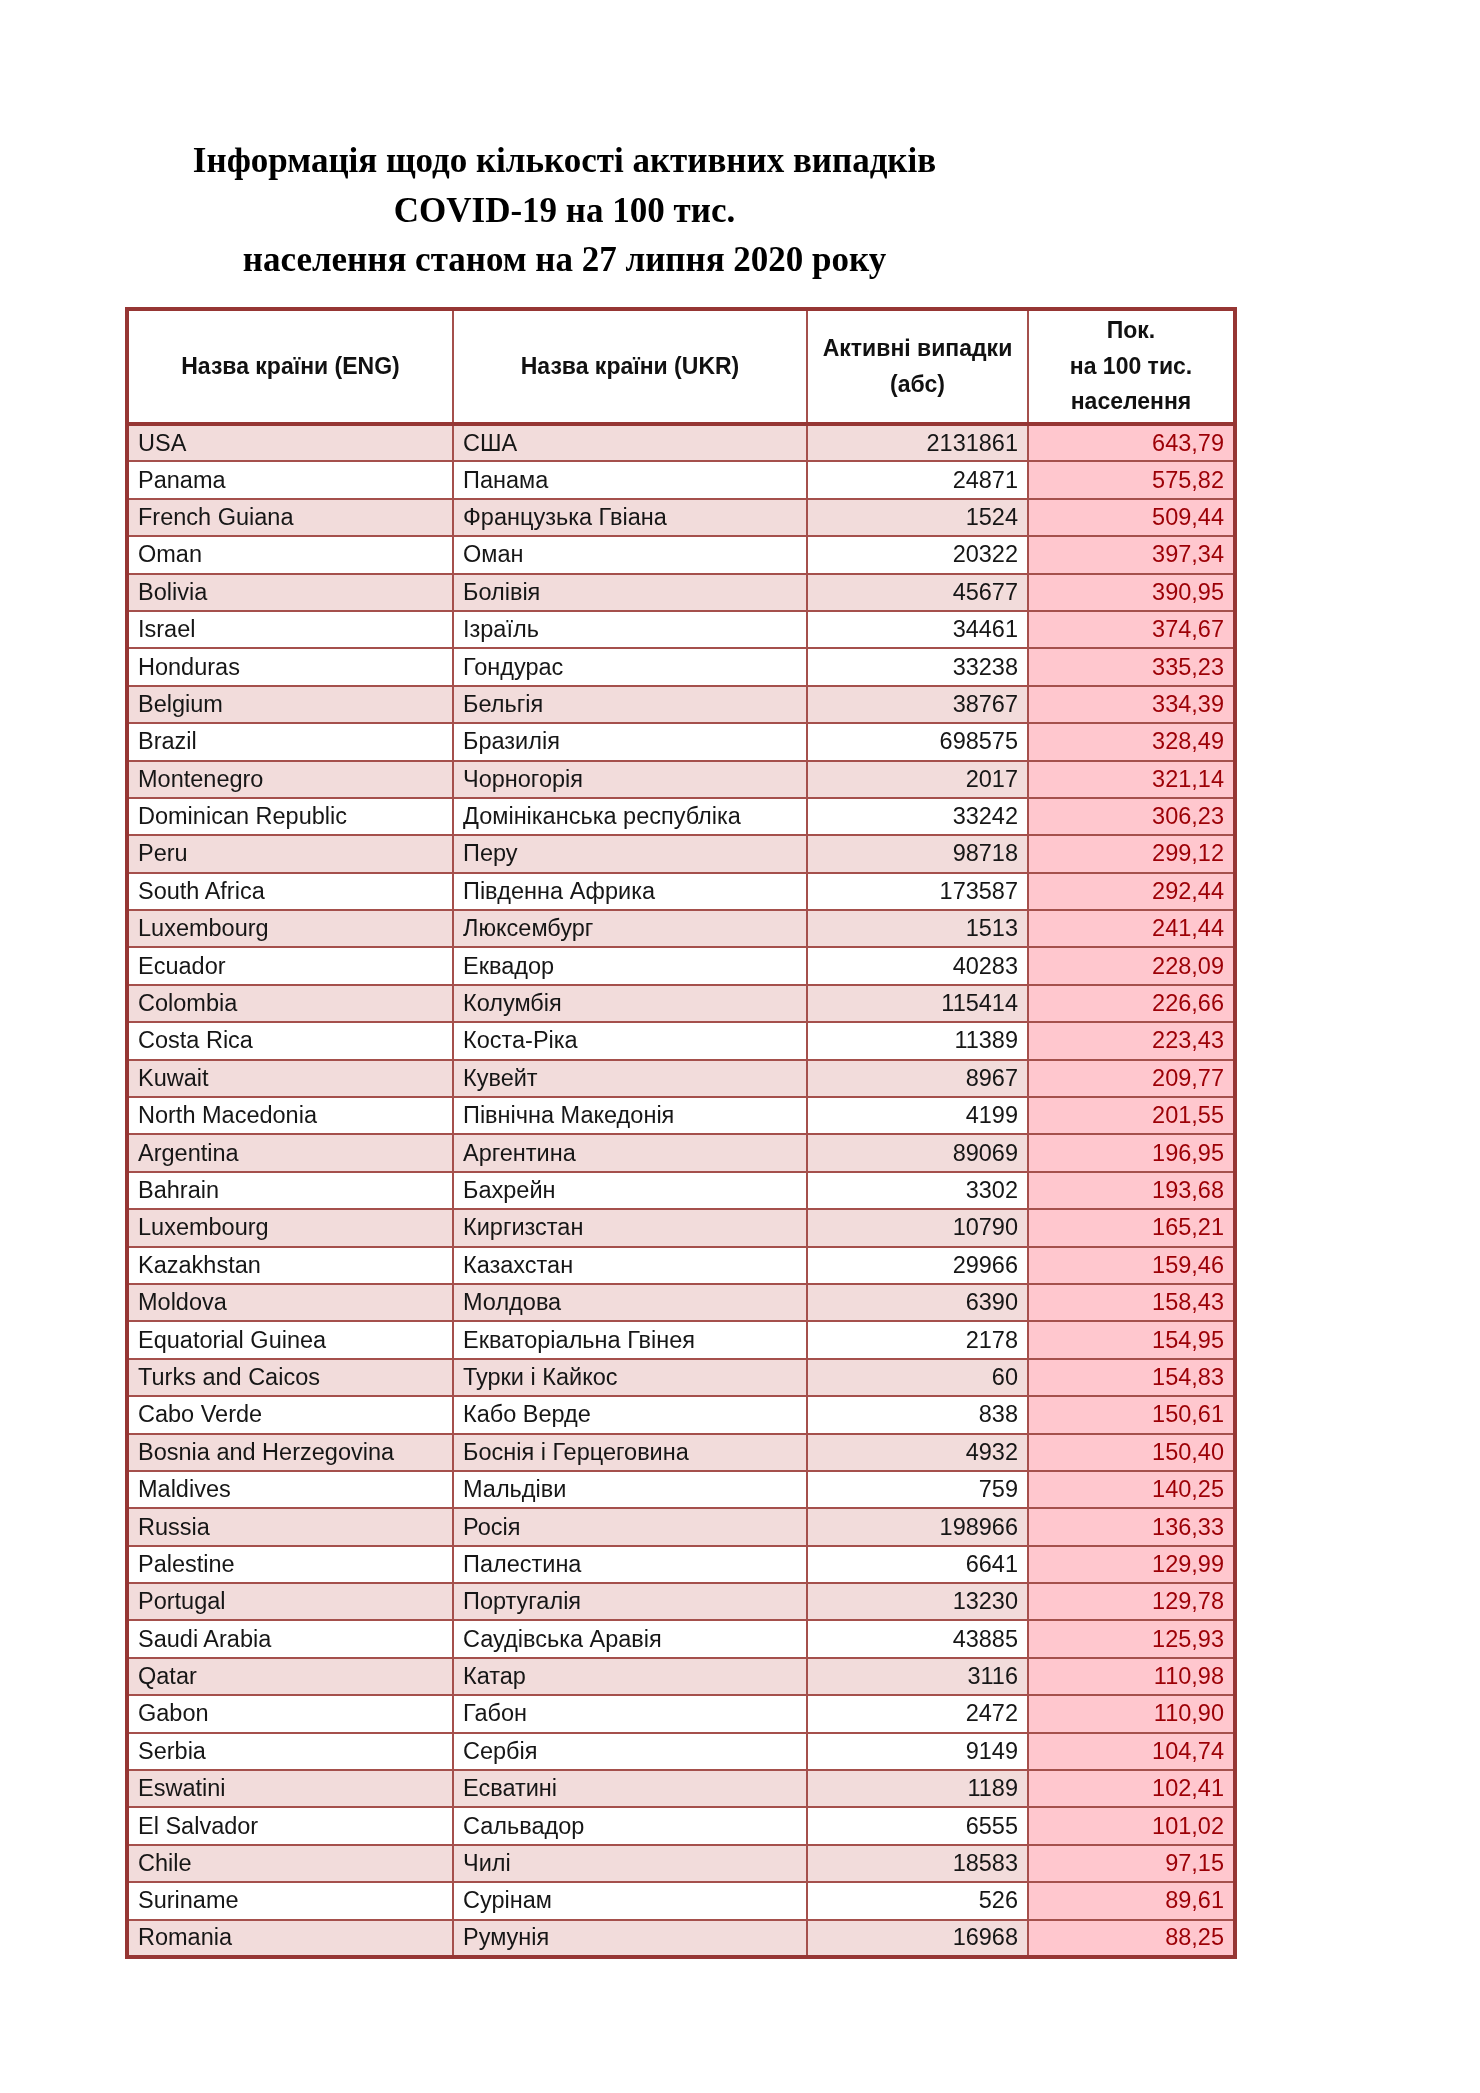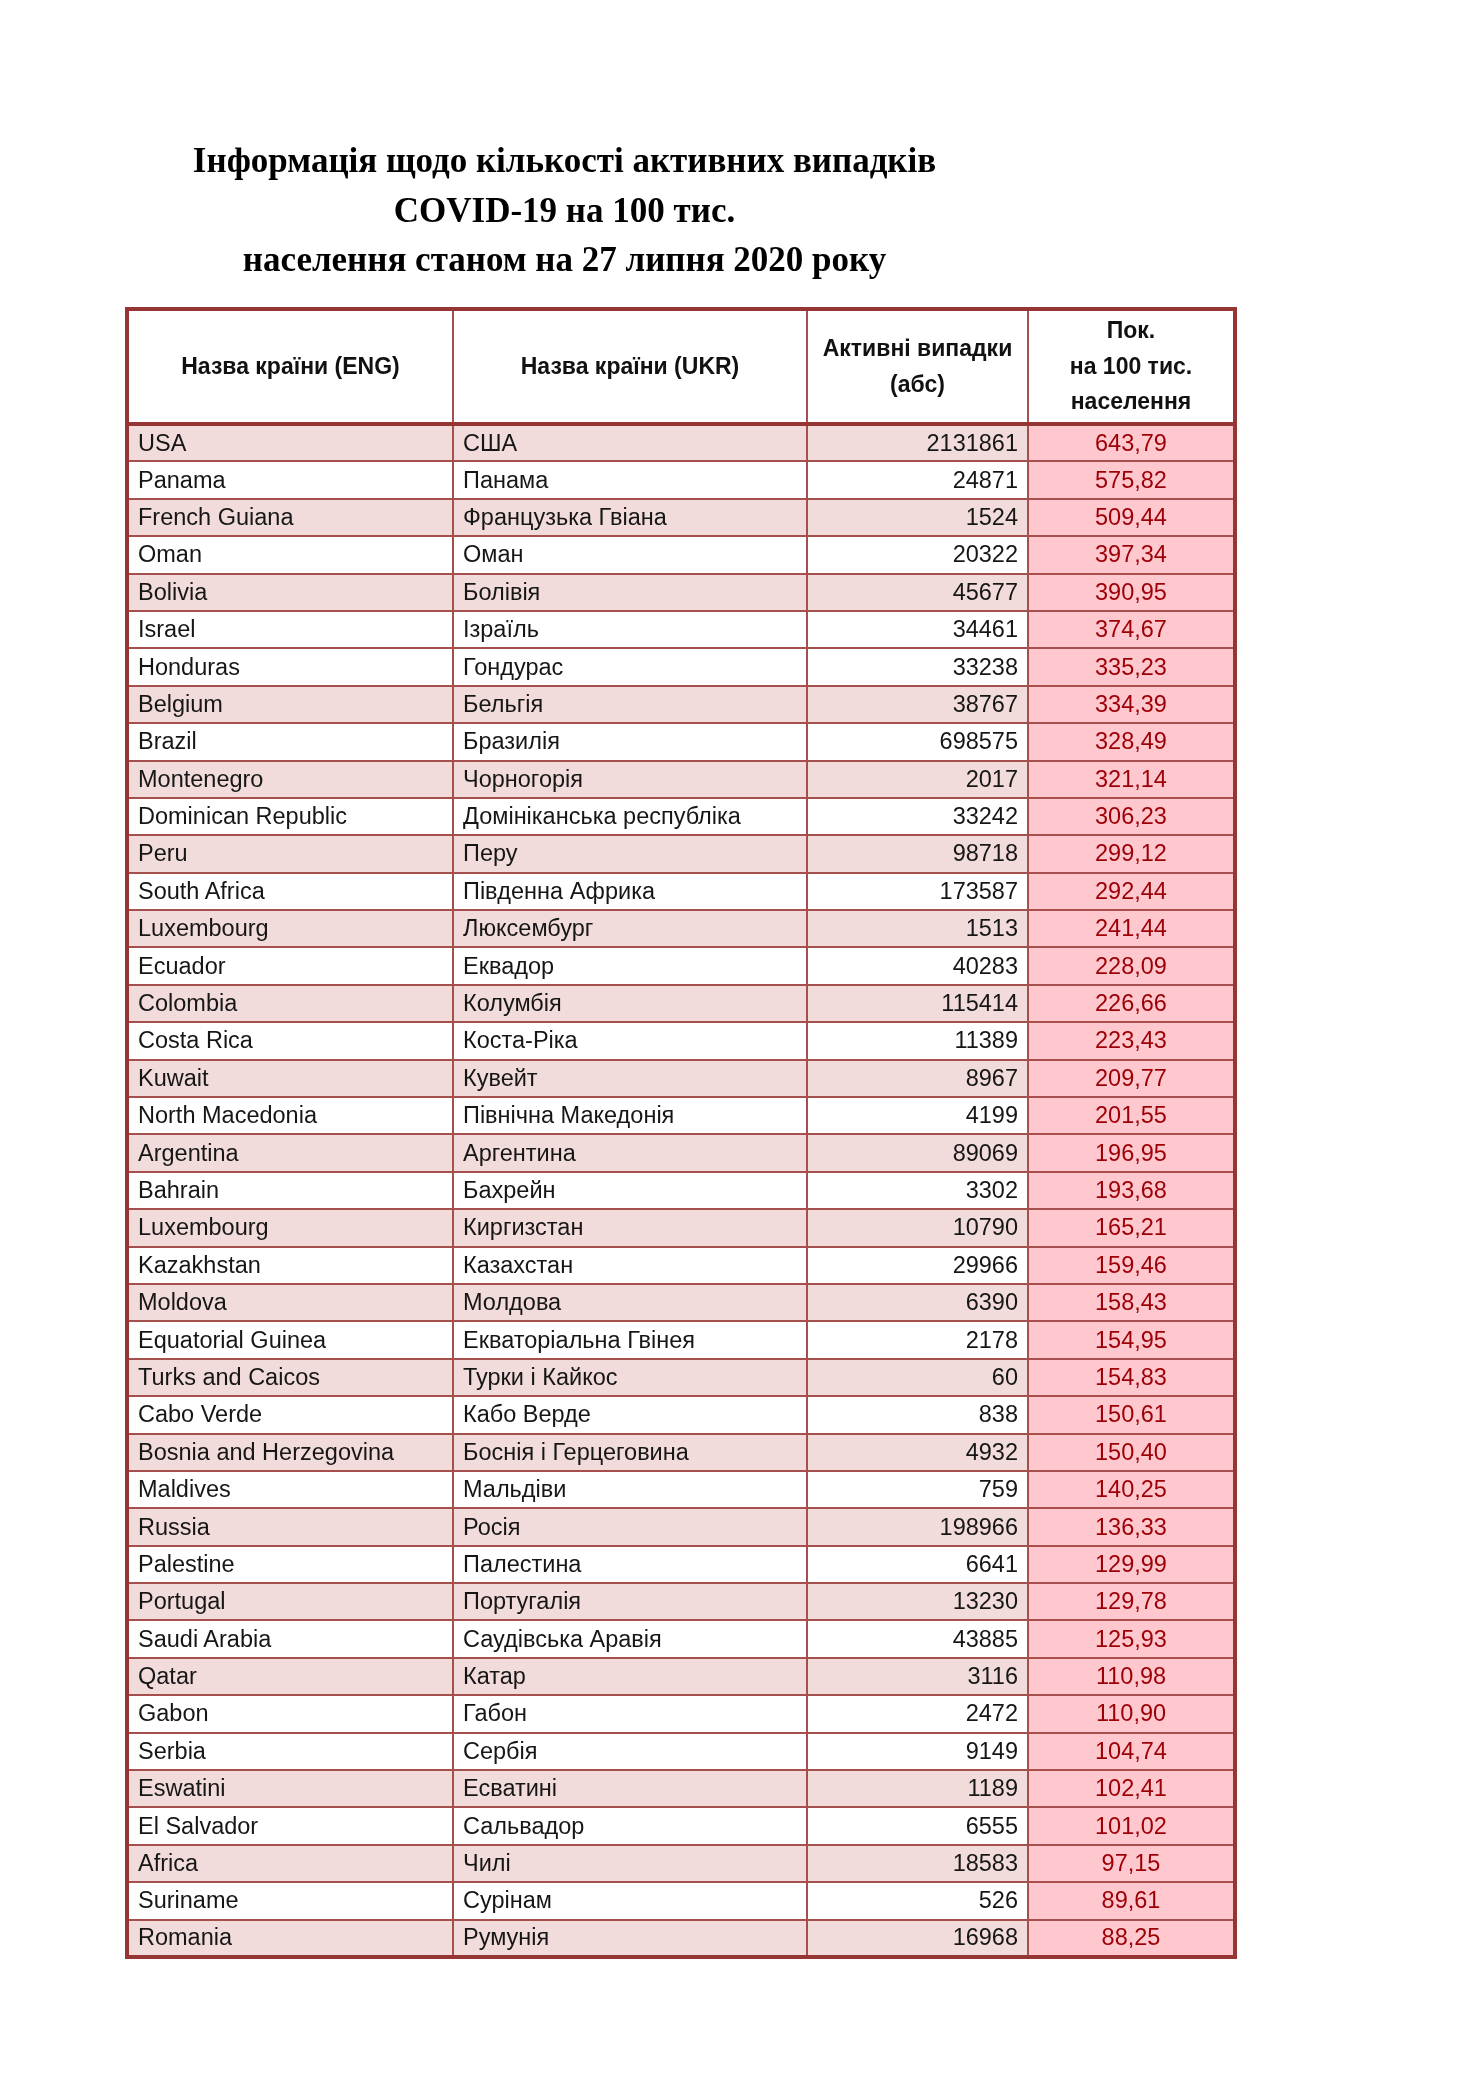--- a/index.html
+++ b/index.html
@@ -66,21 +66,21 @@
     padding:0 9px;
     border:2.5px solid var(--border-inner);
     background:#ffffff;
     color:var(--text);
     overflow:hidden;
     white-space:nowrap;
   }
   td.eng,td.ukr{text-align:left;}
   td.abs{text-align:right;}
   td.per{
-    text-align:center;
+    text-align:right;
     background:var(--rate-bg);
     color:var(--rate-text);
   }
   tr.alt td.eng, tr.alt td.ukr, tr.alt td.abs{background:var(--row-alt);}
 </style>
 </head>
 <body>
 
 <div class="sheet">
   <div class="title">
@@ -329,21 +329,21 @@
     <td class="abs">1189</td>
     <td class="per">102,41</td>
   </tr>
         <tr>
     <td class="eng">El Salvador</td>
     <td class="ukr">Сальвадор</td>
     <td class="abs">6555</td>
     <td class="per">101,02</td>
   </tr>
         <tr class="alt">
-    <td class="eng">Africa</td>
+    <td class="eng">Chile</td>
     <td class="ukr">Чилі</td>
     <td class="abs">18583</td>
     <td class="per">97,15</td>
   </tr>
         <tr>
     <td class="eng">Suriname</td>
     <td class="ukr">Сурінам</td>
     <td class="abs">526</td>
     <td class="per">89,61</td>
   </tr>

